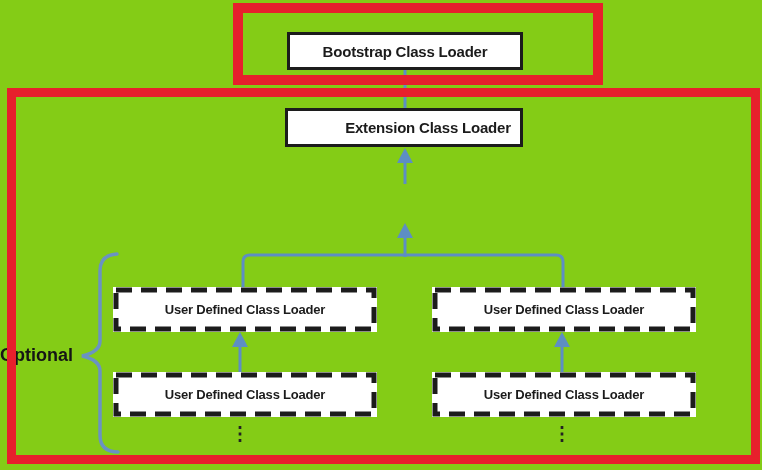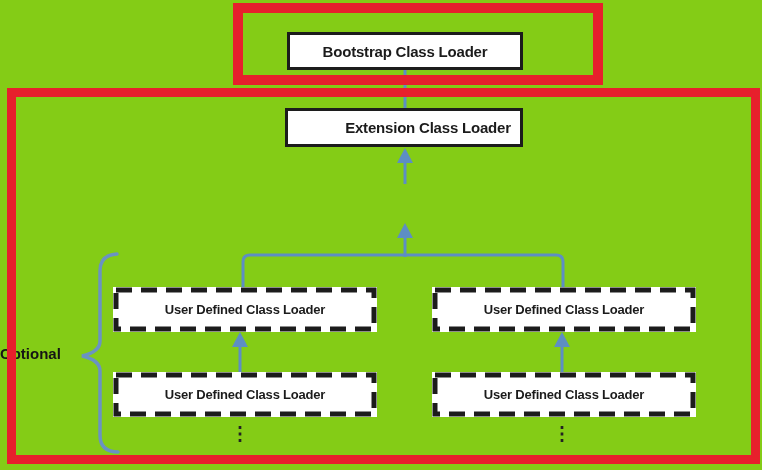--- a/index.html
+++ b/index.html
@@ -81,21 +81,21 @@
   .red-rect-main {
     left: 7px; top: 88px;
     width: 753px; height: 376px;
     border: 9px solid #e7202c;
   }
   
   .optional-label {
     position: absolute;
     left: 0px; top: 345px;
     font-weight: bold;
-    font-size: 15px;
+    font-size: 18px;
     color: #151515;
     z-index: 1;
     white-space: nowrap;
   }
   
   .vdots {
     position: absolute;
     width: 24px;
     text-align: center;
     top: 424px;

